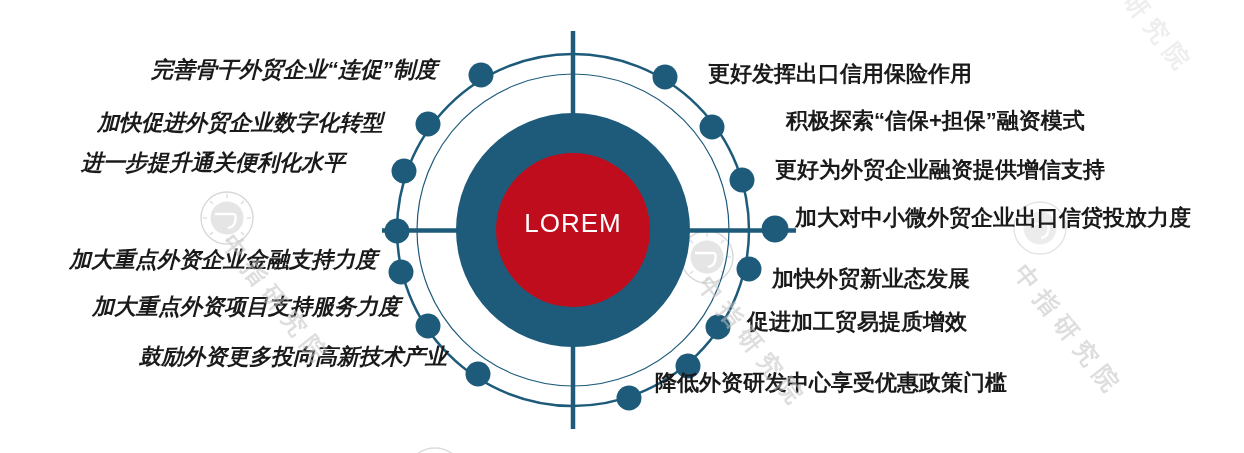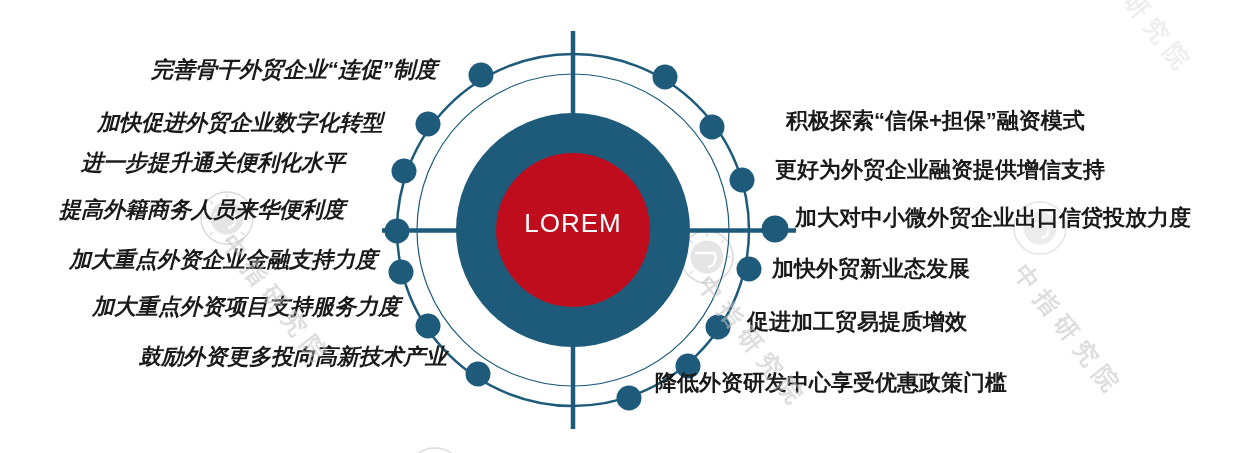--- a/index.html
+++ b/index.html
@@ -123,29 +123,29 @@
       <circle cx="688" cy="366" r="12.5"></circle>
       <circle cx="629" cy="398" r="12.5"></circle>
     </g>
   </svg>
 
   <div id="center-label">LOREM</div>
 
   <div class="label left-side" style="right:807px;top:55px;">完善骨干外贸企业“连促”制度</div>
   <div class="label left-side" style="right:861px;top:108px;">加快促进外贸企业数字化转型</div>
   <div class="label left-side" style="right:899px;top:148px;">进一步提升通关便利化水平</div>
-  <div class="label left-side" style="right:899px;top:195px;">提高外籍商务人员来华便利度</div>
   <div class="label left-side" style="right:867px;top:245px;">加大重点外资企业金融支持力度</div>
   <div class="label left-side" style="right:844px;top:292px;">加大重点外资项目支持服务力度</div>
   <div class="label left-side" style="right:797px;top:342px;">鼓励外资更多投向高新技术产业</div>
 
+  <div class="label right-side" style="left:708px;top:59px;">更好发挥出口信用保险作用</div>
   <div class="label right-side" style="left:750px;top:106px;margin-left:36px;">积极探索“信保+担保”融资模式</div>
   <div class="label right-side" style="left:775px;top:155px;">更好为外贸企业融资提供增信支持</div>
   <div class="label right-side" style="left:787px;top:203px;margin-left:8px;">加大对中小微外贸企业出口信贷投放力度</div>
-  <div class="label right-side" style="left:772px;top:254px;">加快外贸新业态发展</div>
+  <div class="label right-side" style="left:772px;top:264px;">加快外贸新业态发展</div>
   <div class="label right-side" style="left:747px;top:307px;">促进加工贸易提质增效</div>
   <div class="label right-side" style="left:655px;top:368px;">降低外资研发中心享受优惠政策门槛</div>
 
   <div class="wm-run" style="left:240px;top:228px;">中指研究院</div>
   <div class="wm-run" style="left:716px;top:270px;">中指研究院</div>
   <div class="wm-run" style="left:1032px;top:258px;">中指研究院</div>
   <div class="wm-run wm-faint" style="left:1142px;top:-14px;">研究院</div>
 
 </div>
 

